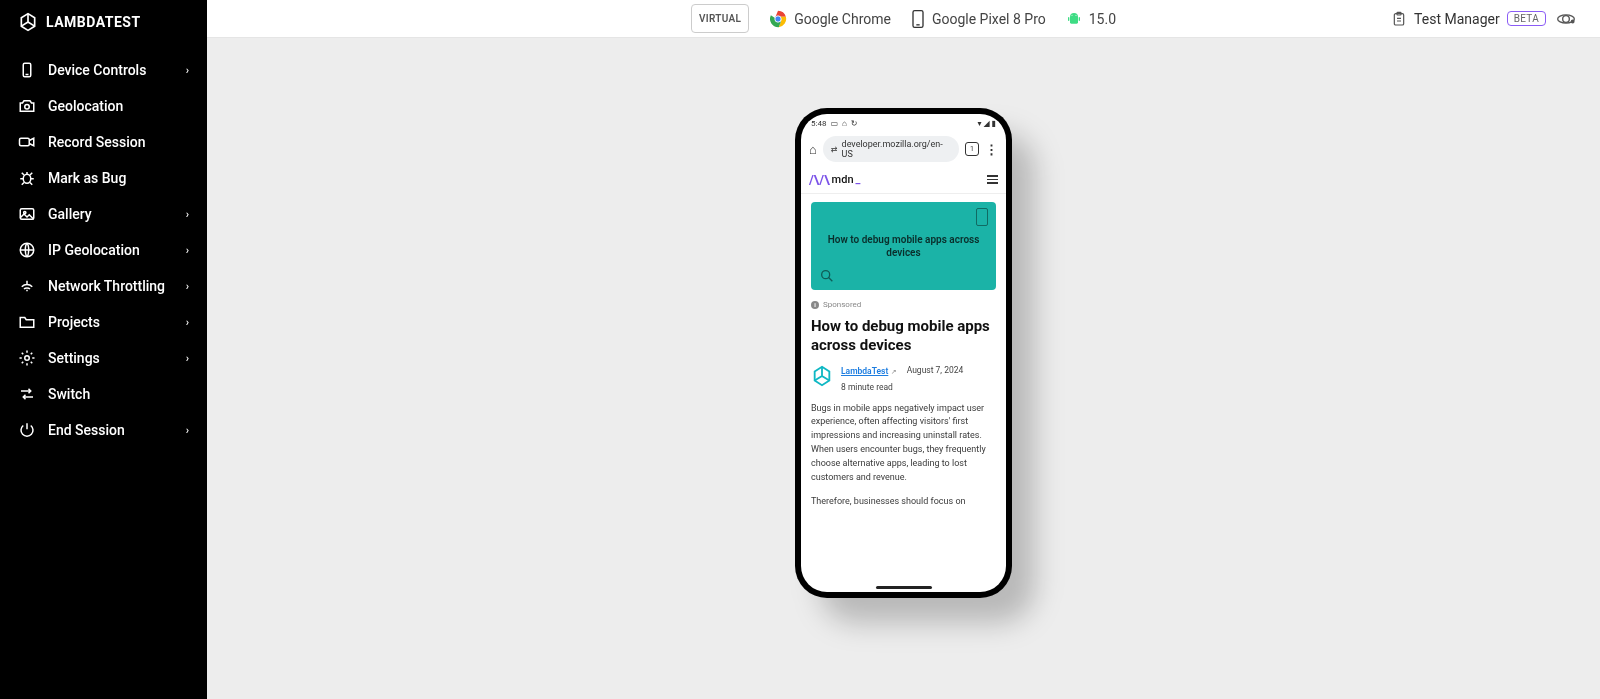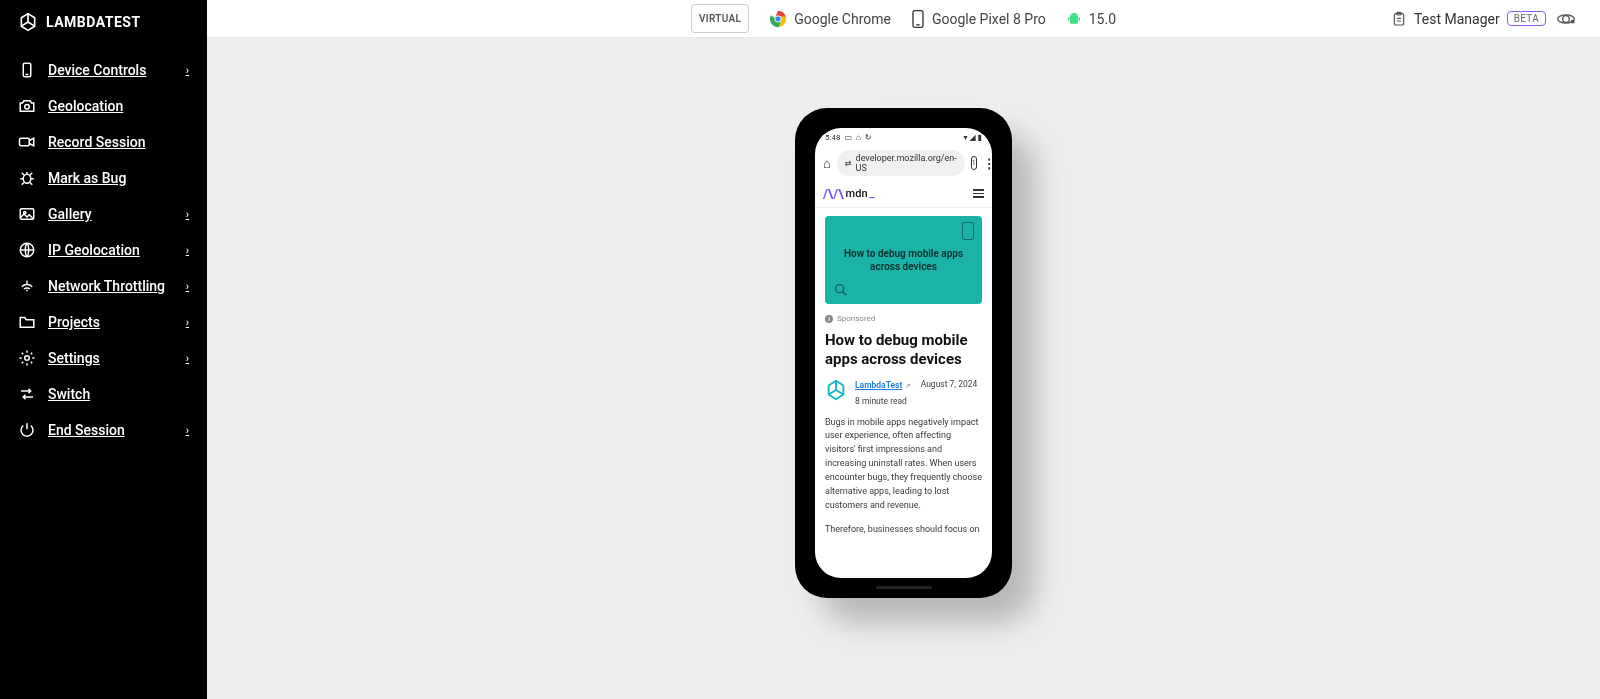--- a/index.html
+++ b/index.html
@@ -5,21 +5,21 @@
 * { margin: 0; padding: 0; box-sizing: border-box; }
 body { font-family: -apple-system, BlinkMacSystemFont, "Segoe UI", Roboto, sans-serif; background: #ededed; width: 1600px; height: 699px; overflow: hidden; }
 .app { display: flex; width: 100%; height: 100%; }
 
 
 .sidebar { width: 207px; background: #000; color: #fff; flex-shrink: 0; }
 .logo-row { display: flex; align-items: center; padding: 12px 18px; gap: 8px; }
 .logo-mark { width: 20px; height: 20px; }
 .logo-text { font-weight: 700; font-size: 14px; letter-spacing: 0.5px; }
 .nav { display: flex; flex-direction: column; padding-top: 8px; }
-.nav-item { display: flex; align-items: center; padding: 9px 18px; gap: 12px; cursor: pointer; font-size: 14px; font-weight: 500; text-decoration: underline; }
+.nav-item { display: flex; align-items: center; padding: 9px 18px; gap: 12px; cursor: pointer; font-size: 14px; font-weight: 500; }
 .nav-icon { width: 18px; height: 18px; flex-shrink: 0; display: flex; align-items: center; justify-content: center; }
 .nav-label { flex: 1; }
 .nav-chevron { font-size: 11px; color: #fff; }
 
 
 .main { flex: 1; display: flex; flex-direction: column; }
 .topbar { height: 38px; background: #fff; border-bottom: 1px solid #e5e5e5; display: flex; align-items: center; justify-content: center; position: relative; }
 .topbar-center { display: flex; align-items: center; gap: 20px; }
 .badge-virtual { border: 1px solid #ccc; border-radius: 4px; padding: 8px 7px; font-size: 10px; font-weight: 600; color: #555; letter-spacing: 0.3px; }
 .tb-group { display: flex; align-items: center; gap: 7px; font-size: 14px; color: #444; }
@@ -29,21 +29,21 @@
 .topbar-right { position: absolute; right: 24px; display: flex; align-items: center; gap: 10px; }
 .tm-icon { width: 16px; height: 16px; }
 .tm-label { font-size: 14px; color: #333; }
 .badge-beta { border: 1px solid #8b5cf6; border-radius: 4px; padding: 1px 6px; font-size: 10px; color: #666; letter-spacing: 0.3px; }
 .orbit-icon { width: 20px; height: 20px; color: #555; }
 
 
 .canvas { flex: 1; display: flex; align-items: flex-start; justify-content: center; padding-top: 70px; }
 .device-wrap { position: relative; }
 .device-shadow { position: absolute; top: 25px; left: 25px; width: 215px; height: 490px; border-radius: 36px; background: rgba(0,0,0,0.22); filter: blur(14px); z-index: 0; }
-.device { position: relative; width: 217px; height: 490px; background: #000; border-radius: 32px; padding: 20px; z-index: 1; }
+.device { position: relative; width: 217px; height: 490px; background: #000; border-radius: 32px; padding: 6px; z-index: 1; }
 .screen { width: 100%; height: 100%; background: #fff; border-radius: 26px; overflow: hidden; display: flex; flex-direction: column; font-size: 10px; color: #333; }
 .status-bar { height: 18px; display: flex; align-items: center; justify-content: space-between; padding: 0 10px; font-size: 8px; color: #333; }
 .status-left { display: flex; gap: 4px; }
 .status-right { display: flex; gap: 2px; align-items: center; }
 .addr-bar { display: flex; align-items: center; padding: 4px 8px; gap: 6px; }
 .addr-home { font-size: 13px; }
 .addr-field { flex: 1; background: #eef0f2; border-radius: 14px; padding: 3px 8px; font-size: 9px; color: #333; display: flex; align-items: center; gap: 4px; }
 .addr-tabs { width: 14px; height: 14px; border: 1.2px solid #333; border-radius: 3px; display: flex; align-items: center; justify-content: center; font-size: 7px; }
 .addr-menu { font-size: 13px; font-weight: bold; }
 .site-header { display: flex; align-items: center; justify-content: space-between; padding: 6px 8px; border-bottom: 1px solid #eee; }

